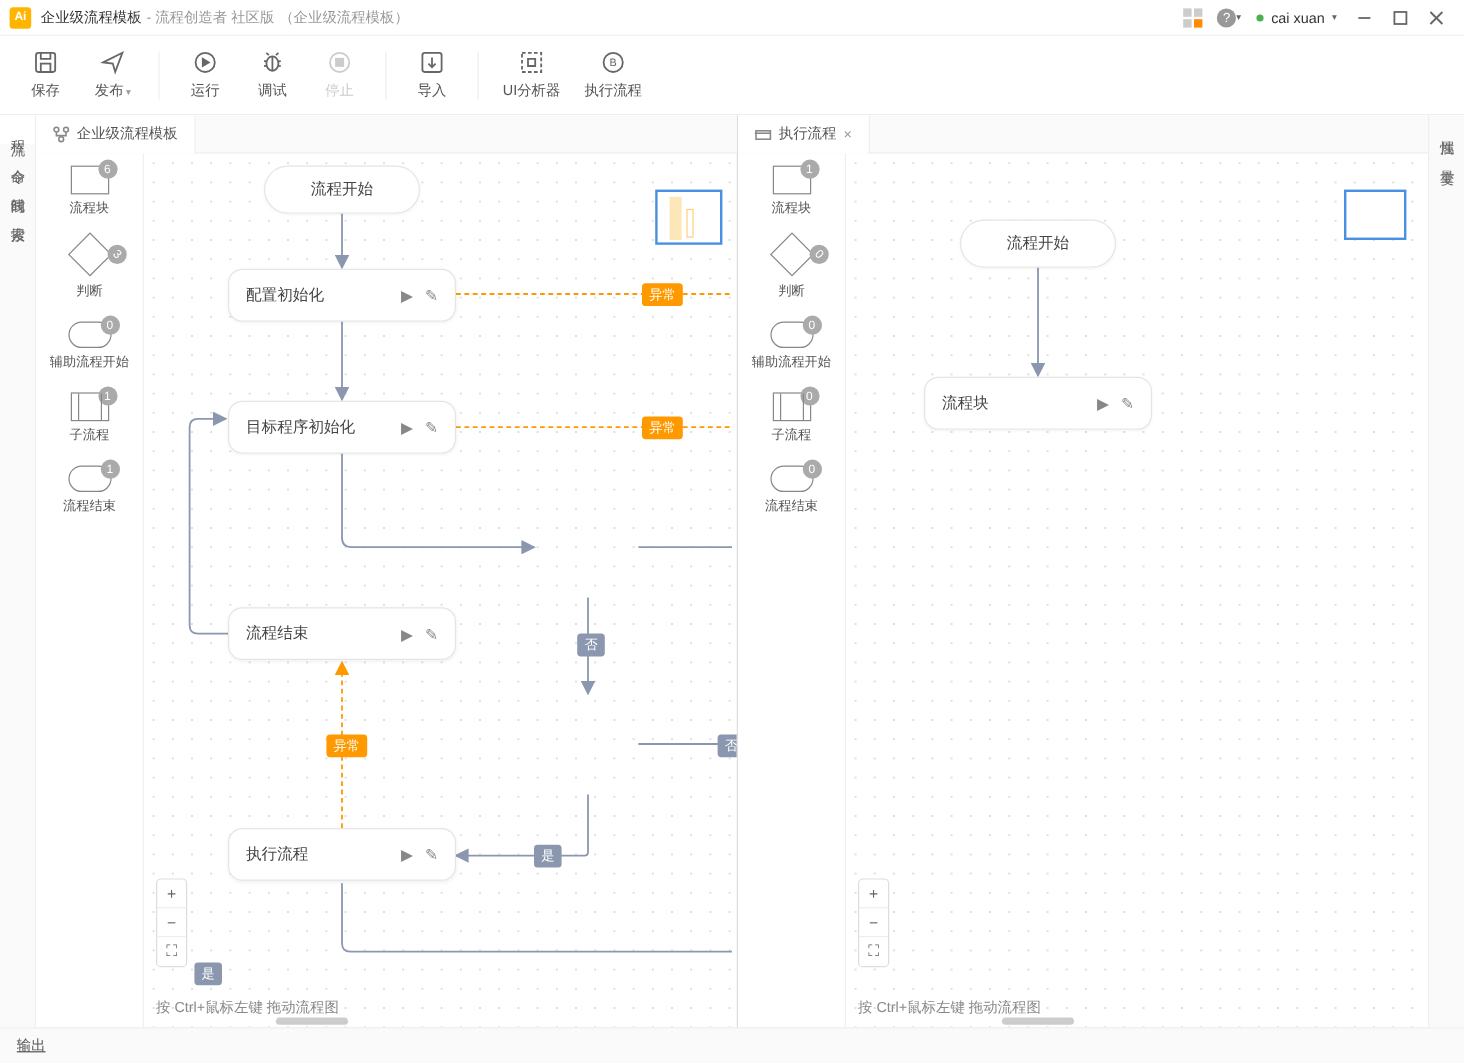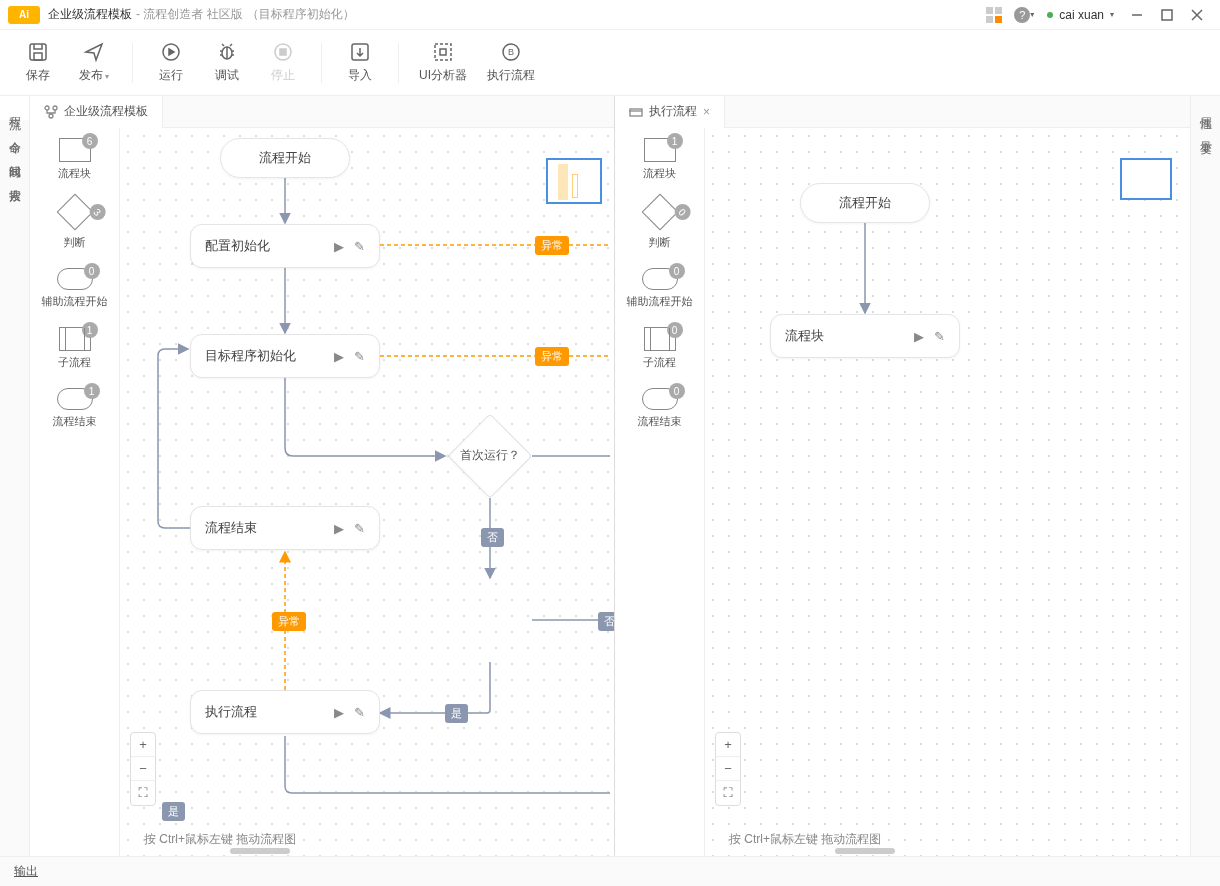--- a/index.html
+++ b/index.html
@@ -1,20 +1,20 @@
 <!DOCTYPE html>
 <html><head>
 <meta charset="utf-8">
 <style>
 * { margin: 0; padding: 0; box-sizing: border-box; font-family: "Microsoft YaHei", sans-serif; }
 body { width: 1220px; height: 886px; background: #fff; overflow: hidden; position: relative; }
 
 
 .title-bar { height: 30px; display: flex; align-items: center; padding: 0 8px; border-bottom: 1px solid #f0f0f0; }
-.title-bar .logo { width: 32px; height: 18px; background: #ffb400; border-radius: 3px; display: flex; align-items: center; justify-content: center; font-size: 10px; color: #fff; font-weight: bold; }
+.title-bar .logo { width: 18px; height: 18px; background: #ffb400; border-radius: 3px; display: flex; align-items: center; justify-content: center; font-size: 10px; color: #fff; font-weight: bold; }
 .title-bar .title { margin-left: 8px; font-size: 12px; color: #333; }
 .title-bar .subtitle { margin-left: 4px; font-size: 12px; color: #999; }
 .title-bar .spacer { flex: 1; }
 .title-bar .win-btn { width: 30px; height: 30px; display: flex; align-items: center; justify-content: center; cursor: pointer; color: #666; }
 .title-bar .apps-icon { width:16px; height:16px; display:grid; grid-template-columns:1fr 1fr; grid-template-rows:1fr 1fr; gap:2px; }
 .title-bar .apps-icon div { background:#ccc; }
 .title-bar .help-icon { width:16px;height:16px;border-radius:50%;background:#999;color:#fff;font-size:11px;display:flex;align-items:center;justify-content:center; position:relative;}
 .title-bar .user { display:flex;align-items:center;gap:6px;font-size:12px;color:#333;cursor:pointer;padding:0 8px;}
 .title-bar .user .dot{width:6px;height:6px;border-radius:50%;background:#4caf50;}
 .title-bar .chev-down{font-size:8px;color:#666;}
@@ -85,38 +85,38 @@
 .edge-label.gray { background: #8a97ae; }
 
 .minimap { position: absolute; top: 30px; right: 12px; width: 56px; height: 46px; border: 2px solid #4a90e2; background: #fff; }
 .minimap.small { width: 52px; height: 42px; }
 .minimap-inner { position:absolute; background:#fde7b8; }
 
 .zoom-controls { position: absolute; bottom: 50px; left: 10px; display: flex; flex-direction: column; border: 1px solid #ddd; border-radius: 4px; background: #fff; }
 .zoom-btn { width: 24px; height: 24px; display: flex; align-items: center; justify-content: center; cursor: pointer; border-bottom: 1px solid #eee; font-size: 13px; color: #666; }
 .zoom-btn:last-child { border-bottom: none; }
 
-.hint-text { position: absolute; bottom: 8px; left: 24px; font-size: 12px; color: #888; }
+.hint-text { position: absolute; bottom: 8px; left: 10px; font-size: 12px; color: #888; }
 
 
 .scroll-thumb { position: absolute; bottom: 2px; height: 6px; background: #ccc; border-radius: 3px; }
 
 
 .output-panel { height: 30px; border-top: 1px solid #eee; display: flex; align-items: center; padding: 0 14px; font-size: 12px; color: #555; background: #fafafa; text-decoration: underline; }
 
 svg { overflow: visible; }
 </style>
 </head>
 <body>
 
 <div class="title-bar">
   <div class="logo">Ai</div>
   <div class="title">企业级流程模板</div>
   <div class="subtitle"> - 流程创造者 社区版</div>
-  <div class="subtitle">（目标程序初始化）</div>
+  <div class="subtitle">（企业级流程模板）</div>
   <div class="spacer"></div>
   <div class="win-btn">
       <div class="apps-icon">
         <div></div>
         <div></div>
         <div></div>
         <div style="background:#ff8c00"></div>
       </div>
     </div>
   <div class="win-btn">
@@ -342,24 +342,20 @@
                 <span>✎</span>
               </div>
             </div>
           <div class="node node-block" style="left:70px;top:206px">
               <span>目标程序初始化</span>
               <div class="actions">
                 <span>▶</span>
                 <span>✎</span>
               </div>
             </div>
-          <div class="node node-diamond" style="left:328px;top:286px">
-              <div class="dbox"></div>
-              <div class="dtext"><span>首次运行？</span></div>
-            </div>
           <div class="node node-block" style="left:70px;top:378px">
               <span>流程结束</span>
               <div class="actions">
                 <span>▶</span>
                 <span>✎</span>
               </div>
             </div>
           <div class="node node-block" style="left:70px;top:562px">
               <span>执行流程</span>
               <div class="actions">

